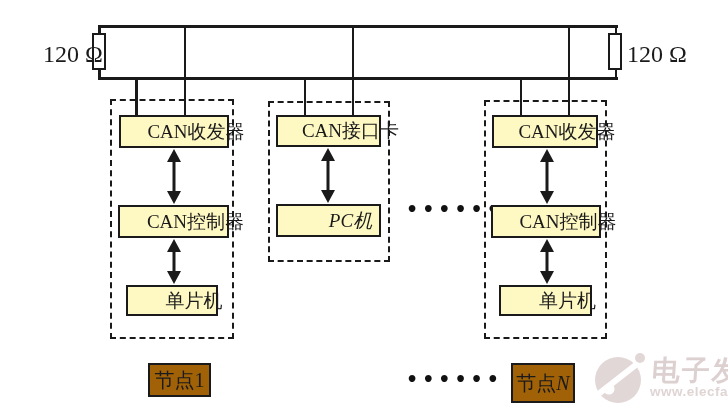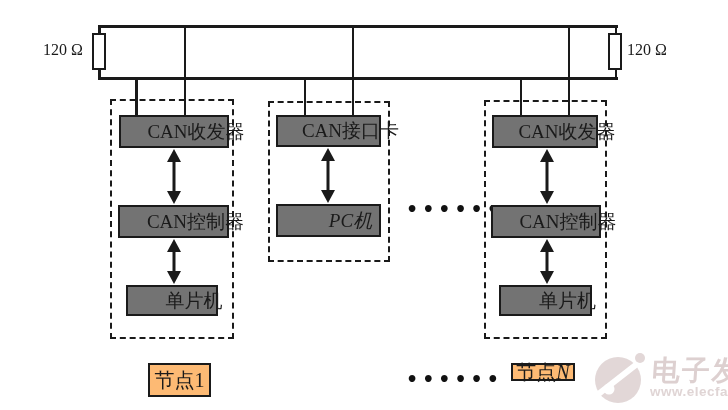--- a/index.html
+++ b/index.html
@@ -7,32 +7,32 @@
     position:relative;width:728px;height:410px;background:#ffffff;overflow:hidden;
     font-family:"Liberation Serif","DejaVu Serif",serif;color:#1a1a1a;
   }
   .hline,.vline{position:absolute;background:#1a1a1a;}
   .hline{height:2.5px;}
   .vline{width:2.5px;}
   .resistor{
     position:absolute;width:10px;height:33px;background:#fff;border:2.5px solid #1a1a1a;
   }
   .buslabel{
-    position:absolute;font-size:16px;white-space:nowrap;line-height:1;
+    position:absolute;font-size:24px;white-space:nowrap;line-height:1;
   }
   .dashedbox{
     position:absolute;border:2.5px dashed #1a1a1a;background:transparent;
   }
   .solidbox{
-    position:absolute;border:2.5px solid #1a1a1a;background:#737373;
+    position:absolute;border:2.5px solid #1a1a1a;background:#fef9c3;
     display:flex;align-items:center;justify-content:center;
     font-size:19px;white-space:nowrap;box-sizing:border-box;padding-left:44px;
   }
   .nodelabel{
-    position:absolute;border:2.5px solid #1a1a1a;background:#fdba74;
+    position:absolute;border:2.5px solid #1a1a1a;background:#a16207;
     display:flex;align-items:center;justify-content:center;
     font-size:20px;white-space:nowrap;box-sizing:border-box;
   }
   .nodelabel .it{font-style:italic;}
   .varrow{position:absolute;width:18px;}
   .varrow .shaft{
     position:absolute;left:50%;top:6px;bottom:6px;width:3px;
     transform:translateX(-50%);background:#1a1a1a;
   }
   .varrow::before{
@@ -110,21 +110,21 @@
   <div class="varrow" style="left:538px;top:239px;height:45px;">
       <span class="shaft"></span>
     </div>
   <div class="solidbox" style="left:499px;top:285px;width:93px;height:31px;">单片机</div>
 
   <div class="nodelabel" style="left:148px;top:363px;width:63px;height:34px;">
     <span>节点1</span>
       <span class="it"></span>
   </div>
   <div class="dots" style="left:406px;top:370px;">••••••</div>
-  <div class="nodelabel" style="left:511px;top:363px;width:64px;height:18px;">
+  <div class="nodelabel" style="left:511px;top:363px;width:64px;height:40px;">
     <span>节点</span>
       <span class="it">N</span>
   </div>
 
   <svg class="wm-logo" style="left:592px;top:349px;" width="56" height="58" viewBox="0 0 56 58">
     <circle cx="26" cy="31" r="23" fill="#e2d7d7"></circle>
     <rect x="-8" y="27" width="70" height="6" fill="#ffffff" transform="rotate(-38 26 31)"></rect>
     <circle cx="17" cy="40" r="5.5" fill="#ffffff"></circle>
     <circle cx="48" cy="9" r="5" fill="#e2d7d7"></circle>
   </svg>

